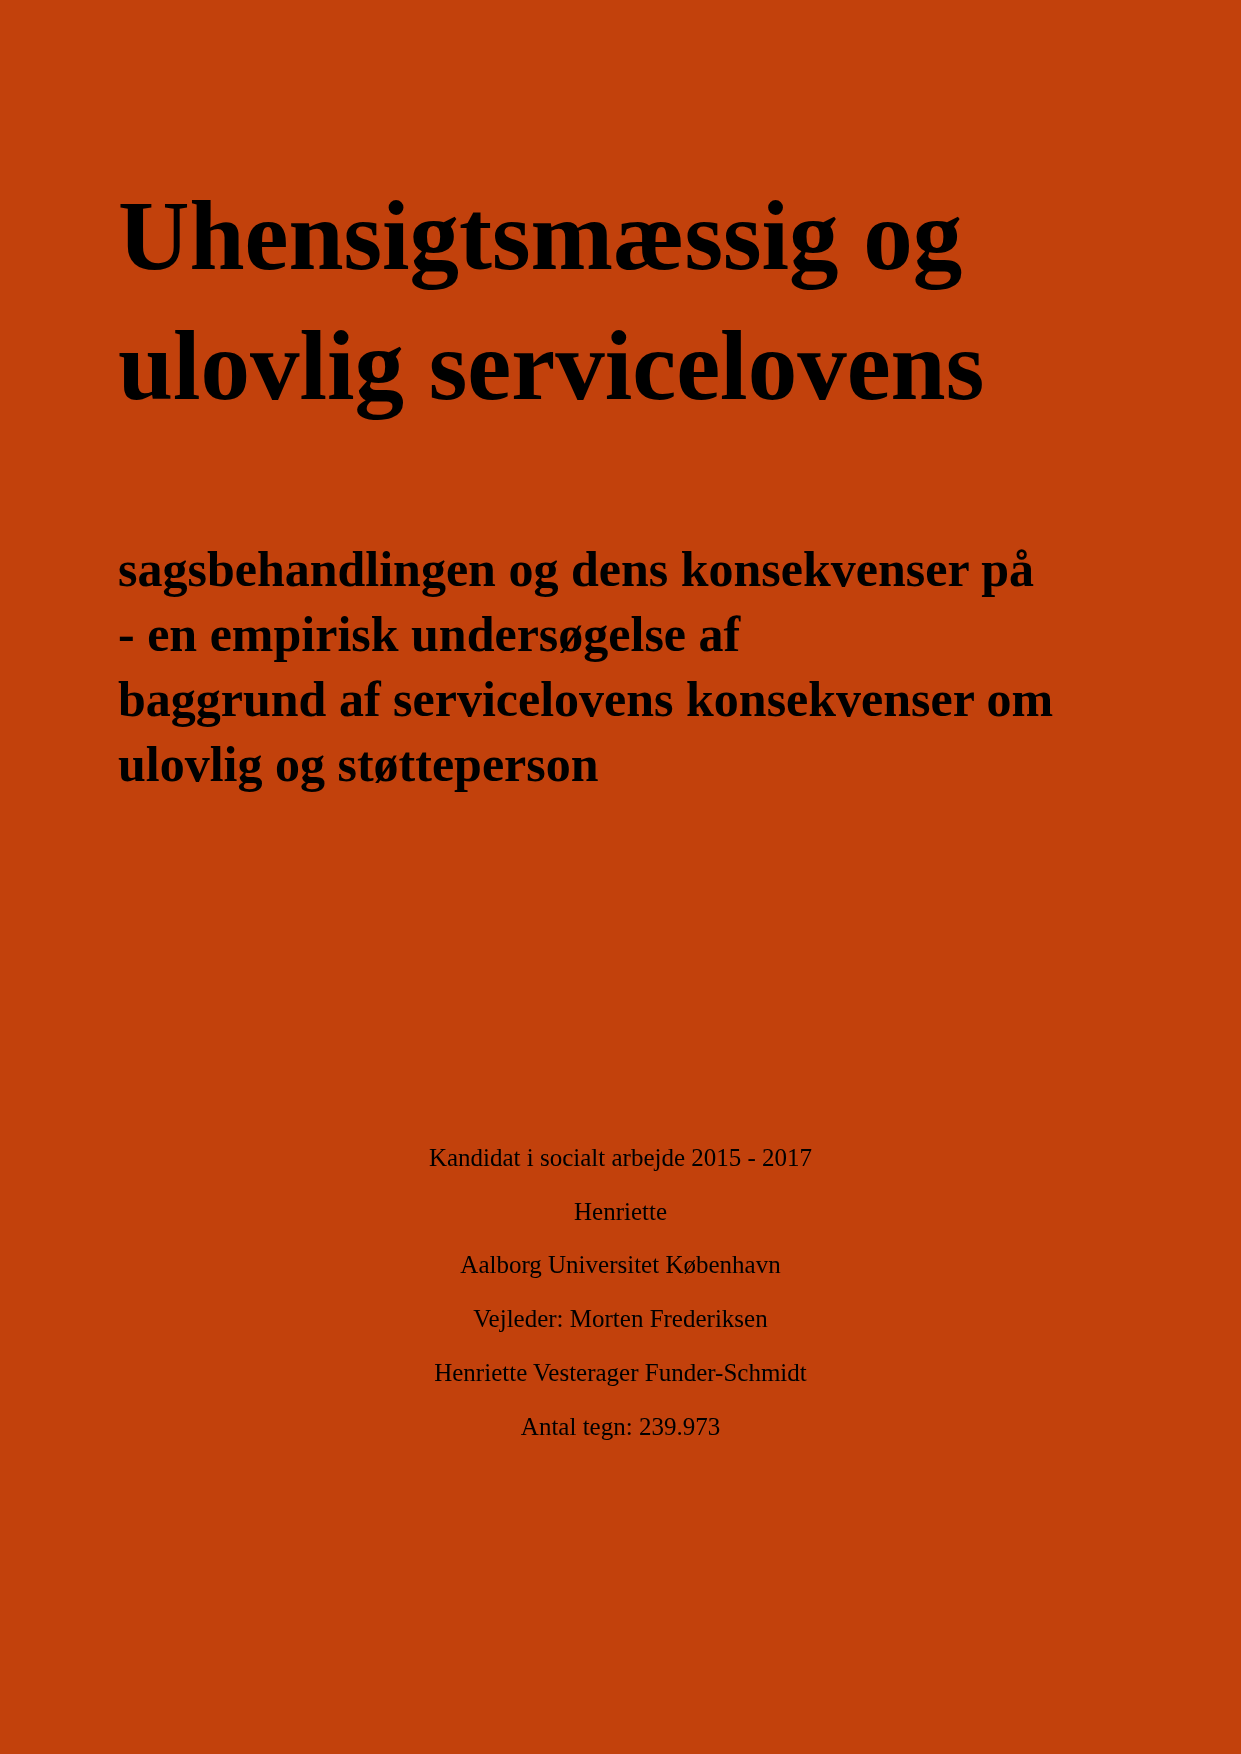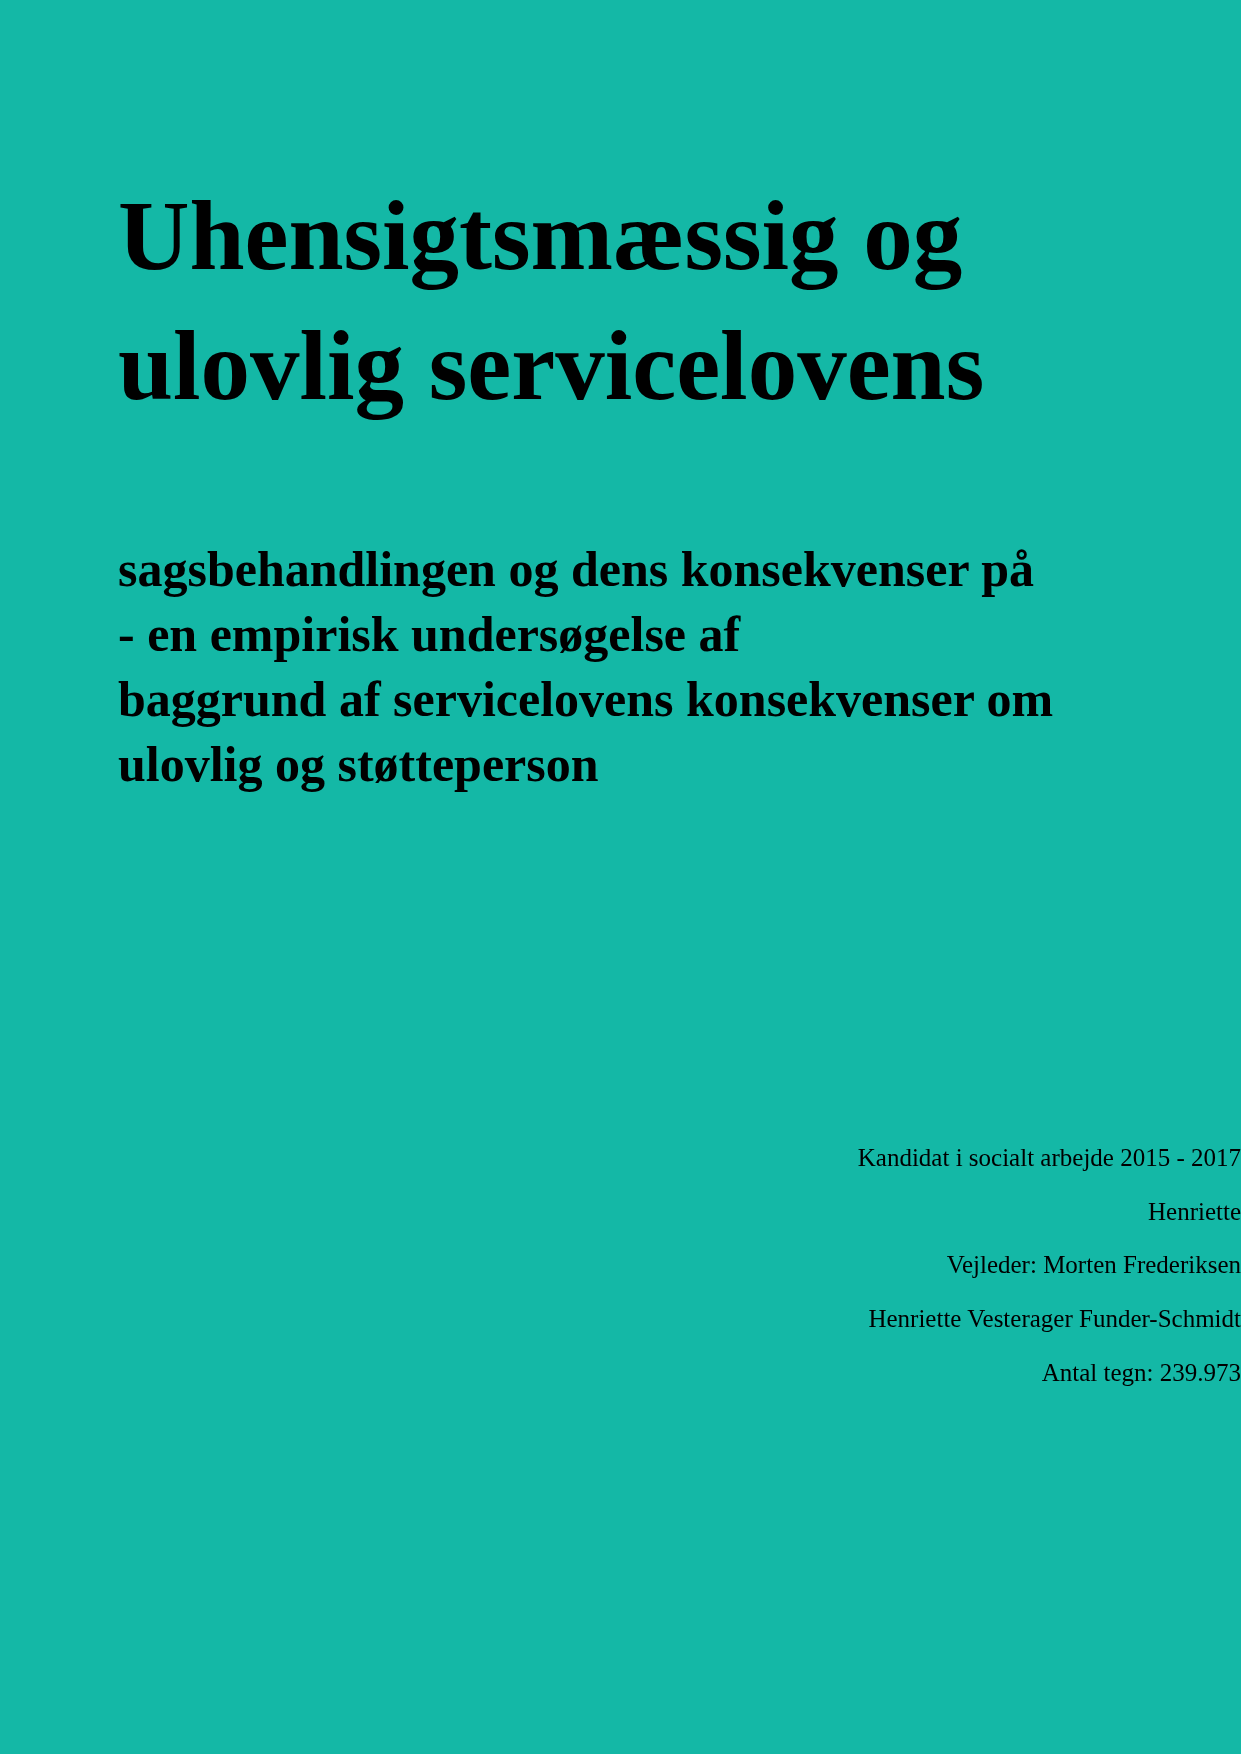--- a/index.html
+++ b/index.html
@@ -4,21 +4,21 @@
 <style>
   html, body {
     margin: 0;
     padding: 0;
     background: #ffffff;
   }
   .page {
     position: relative;
     width: 1241px;
     height: 1754px;
-    background: #14b8a6;
+    background: #c2410c;
     color: #000000;
     font-family: "Liberation Serif", "DejaVu Serif", serif;
     overflow: hidden;
   }
   .line { display: block; }
 
   .title {
     position: absolute;
     left: 118px;
     top: 171px;
@@ -45,21 +45,20 @@
     top: 1131px;
     width: 1241px;
     text-align: center;
     font-size: 25px;
     line-height: 53.7px;
     font-weight: normal;
   }
   .meta p {
     margin: 0;
     padding: 0;
-    text-align: right;
   }
 </style>
 </head>
 <body>
 
 <div class="page">
 
   <h1 class="title">
     <span class="line">Uhensigtsmæssig og</span>
     <span class="line">ulovlig servicelovens</span>
@@ -68,18 +67,19 @@
   <h2 class="subtitle">
     <span class="line">sagsbehandlingen og dens konsekvenser på</span>
     <span class="line">- en empirisk undersøgelse af</span>
     <span class="line">baggrund af servicelovens konsekvenser om</span>
     <span class="line">ulovlig og støtteperson</span>
   </h2>
 
   <div class="meta">
     <p>Kandidat i socialt arbejde 2015 - 2017</p>
     <p>Henriette</p>
+    <p>Aalborg Universitet København</p>
     <p>Vejleder: Morten Frederiksen</p>
     <p>Henriette Vesterager Funder-Schmidt</p>
     <p>Antal tegn: 239.973</p>
   </div>
 
 </div>
 
 </body></html>

